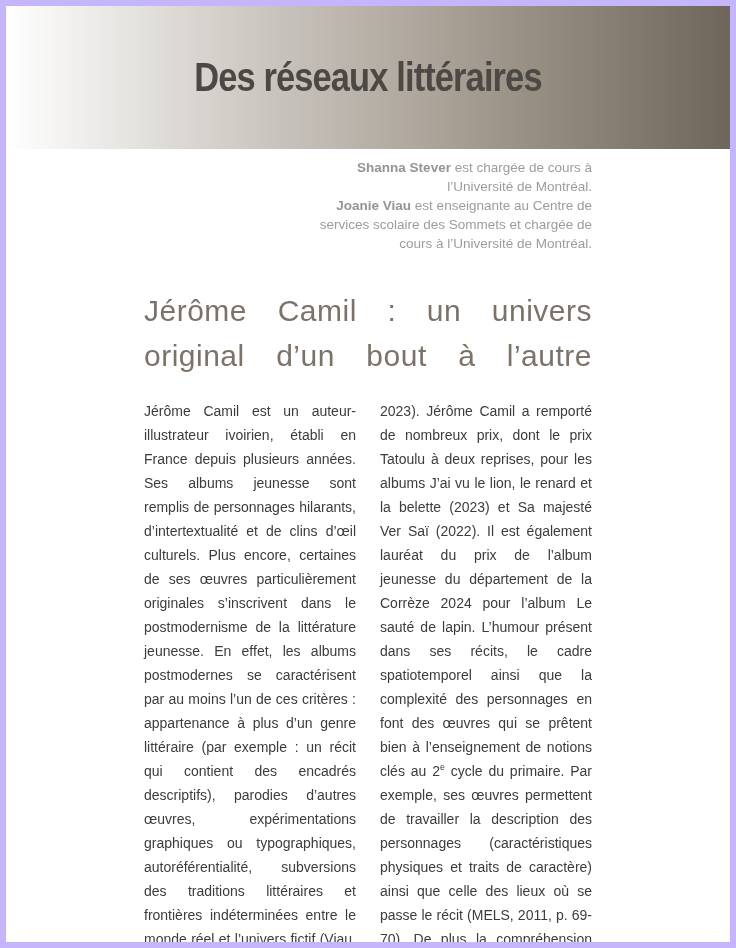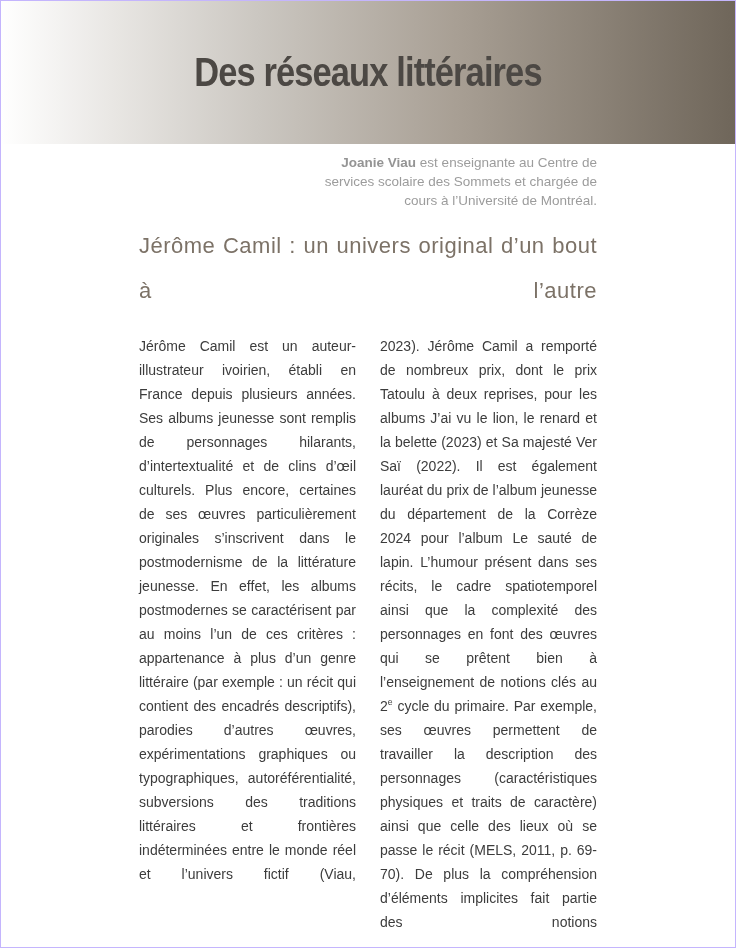--- a/index.html
+++ b/index.html
@@ -6,21 +6,21 @@
   html, body { background: #ffffff; }
   body {
     font-family: "Liberation Sans", "DejaVu Sans", sans-serif;
     width: 736px;
   }
   .page {
     position: relative;
     width: 736px;
     height: 948px;
     background: #ffffff;
-    border: 1px solid #c4b5fd;
+    border: 6px solid #c4b5fd;
     overflow: hidden;
   }
   .header-banner {
     height: 143px;
     width: 100%;
     background: linear-gradient(90deg, #ffffff 0%, #e9e7e4 15%, #cbc7c1 35%, #a89f94 62%, #6f665a 100%);
     display: flex;
     align-items: center;
     justify-content: center;
   }
@@ -43,22 +43,22 @@
     text-align: right;
     font-size: 13.5px;
     line-height: 19px;
     color: #9c9c9c;
   }
   .author-credits strong {
     font-weight: bold;
     color: #949494;
   }
   .article-title {
-    margin-top: 13px;
-    font-size: 22px;
+    margin-top: 35px;
+    font-size: 30px;
     font-weight: normal;
     line-height: 45px;
     color: #7c7267;
     text-align: justify;
     text-align-last: justify;
     letter-spacing: 0.5px;
   }
   .article-body {
     margin-top: 21px;
     display: flex;
@@ -85,20 +85,21 @@
 
 <div class="page">
 
   <div class="header-banner">
     <h1>Des réseaux littéraires</h1>
   </div>
 
   <div class="content">
 
     <div class="author-credits">
+      <p><strong>Shanna Stever</strong><span> est chargée de cours à l’Université de Montréal.</span></p>
       <p><strong>Joanie Viau</strong><span> est enseignante au Centre de services scolaire des Sommets et chargée de cours à l’Université de Montréal.</span></p>
     </div>
 
     <h2 class="article-title">Jérôme Camil : un univers original d’un bout à l’autre</h2>
 
     <div class="article-body">
       <div class="body-column"><span class="seg-normal">Jérôme Camil est un auteur-illustrateur ivoirien, établi en France depuis plusieurs années. Ses albums jeunesse sont remplis de personnages hilarants, d’intertextualité et de clins d’œil culturels. Plus encore, certaines de ses œuvres particulièrement originales s’inscrivent dans le postmodernisme de la littérature jeunesse. En effet, les albums postmodernes se caractérisent par au moins l’un de ces critères : appartenance à plus d’un genre littéraire (par exemple : un récit qui contient des encadrés descriptifs), parodies d’autres œuvres, expérimentations graphiques ou typographiques, autoréférentialité, subversions des traditions littéraires et frontières indéterminées entre le monde réel et l’univers fictif (Viau,</span></div>
       <div class="body-column"><span class="seg-normal">2023). Jérôme Camil a remporté de nombreux prix, dont le prix </span><span class="seg-italic">Tatoulu</span><span class="seg-normal"> à deux reprises, pour les albums </span><span class="seg-italic">J’ai vu le lion, le renard et la belette</span><span class="seg-normal"> (2023) et </span><span class="seg-italic">Sa majesté Ver Saï</span><span class="seg-normal"> (2022). Il est également lauréat du prix de l’album jeunesse du département de la Corrèze 2024 pour l’album </span><span class="seg-italic">Le sauté de lapin</span><span class="seg-normal">. L’humour présent dans ses récits, le cadre spatiotemporel ainsi que la complexité des personnages en font des œuvres qui se prêtent bien à l’enseignement de notions clés au 2</span><span class="seg-sup">e</span><span class="seg-normal"> cycle du primaire. Par exemple, ses œuvres permettent de travailler la description des personnages (caractéristiques physiques et traits de caractère) ainsi que celle des lieux où se passe le récit (MELS, 2011, p. 69-70). De plus la compréhension d’éléments implicites fait partie des notions</span></div>
     </div>
 

